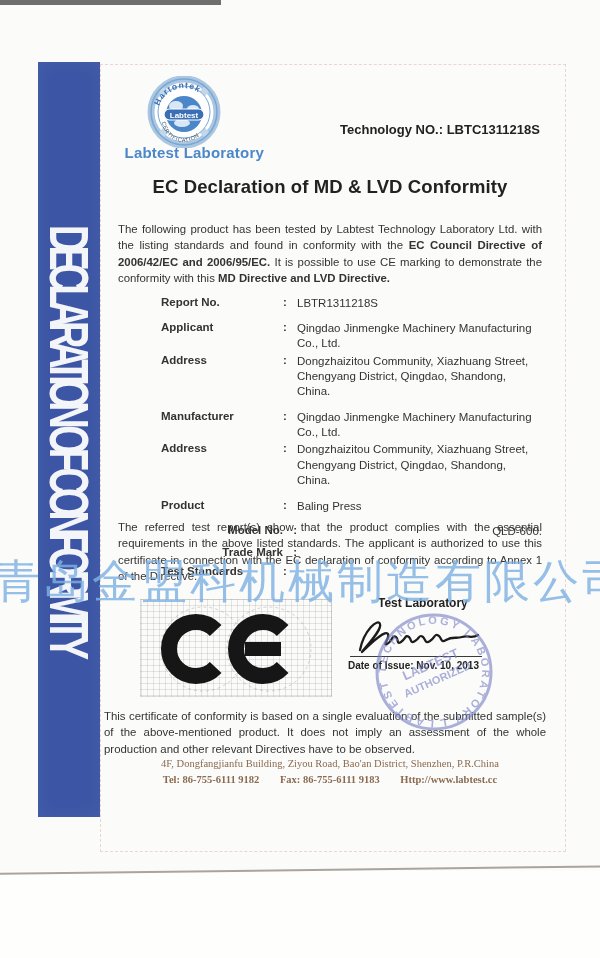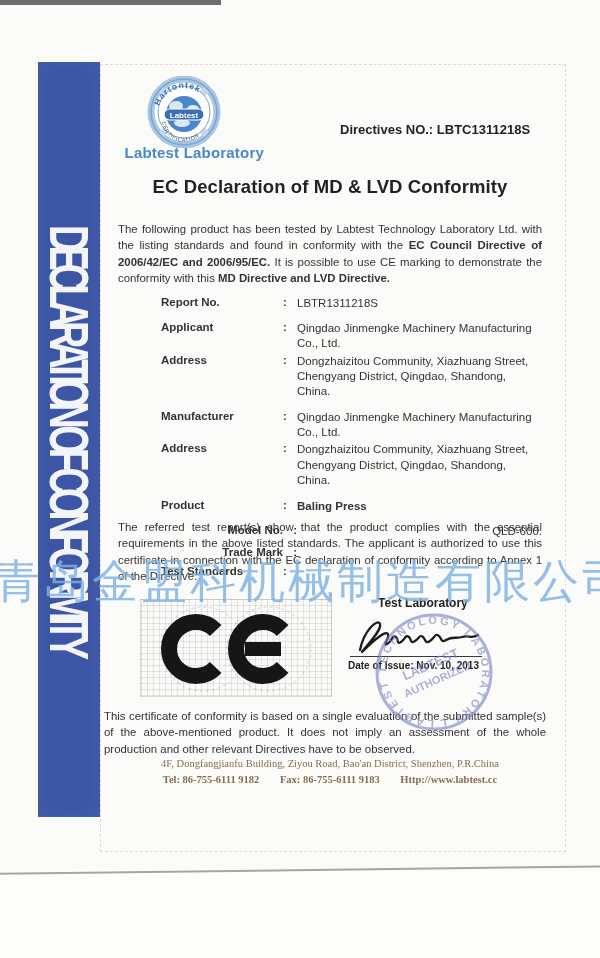--- a/index.html
+++ b/index.html
@@ -43,21 +43,21 @@
   .statement{left:118px;top:519px;width:424px;}
   .disclaimer{left:104px;top:708px;width:442px;}
 
   
   .fields{left:118px;top:296px;width:424px;font-size:11.5px;color:#333;}
   .frow{display:flex;align-items:flex-start;}
   .flabel{width:122px;font-weight:bold;flex:none;padding-left:43px;}
   .fsep{width:14px;flex:none;font-weight:bold;}
   .fvalue{flex:1;line-height:1.32;}
   .mb10{margin-bottom:10px;} .mb2{margin-bottom:2px;} .mb11{margin-bottom:11px;} .mb7{margin-bottom:7px;text-align:right;}
-  .bold-val{font-weight:bold;}
+  .bold-val{font-weight:normal;}
   .std-line{display:flex;line-height:1.35;}
   .std-code{width:34px;flex:none;}
   .ts-label{align-self:center;}
 
   
   .watermark{left:-6px;top:551px;width:612px;white-space:nowrap;z-index:9;
     font-size:46px;letter-spacing:3px;color:#7fb2e4;opacity:0.82;
     font-family:"DejaVu Sans","Liberation Sans",sans-serif;}
 
   
@@ -114,21 +114,21 @@
   </g>
   <rect x="18" y="33" width="40" height="11" rx="5.5" fill="#3a6fb5" stroke="#ffffff" stroke-width="1.2"></rect>
   <text x="38" y="41.5" text-anchor="middle" font-size="8" font-weight="bold" fill="#ffffff">Labtest</text>
   <text font-size="5.5" fill="#445566" letter-spacing="0.6">
     <textPath href="#arcBot" startOffset="2">CERTIFICATION</textPath>
   </text>
 </svg>
 <div class="abs logo-caption">Labtest Laboratory</div>
 
 <div class="abs cert-no">
-  <span>Directives NO.:</span>
+  <span>Technology NO.:</span>
   <span>LBTC1311218S</span>
 </div>
 
 <div class="abs title">EC Declaration of MD &amp; LVD Conformity</div>
 
 <div class="abs para intro"><span>The following product has been tested by Labtest Technology Laboratory Ltd. with the listing standards and found in conformity with the </span><b>EC Council Directive of 2006/42/EC and 2006/95/EC.</b><span> It is possible to use CE marking to demonstrate the conformity with this </span><b>MD Directive and LVD Directive.</b></div>
 
 <div class="abs fields">
   <div class="frow mb10">
     <span class="flabel">Report No.</span>

